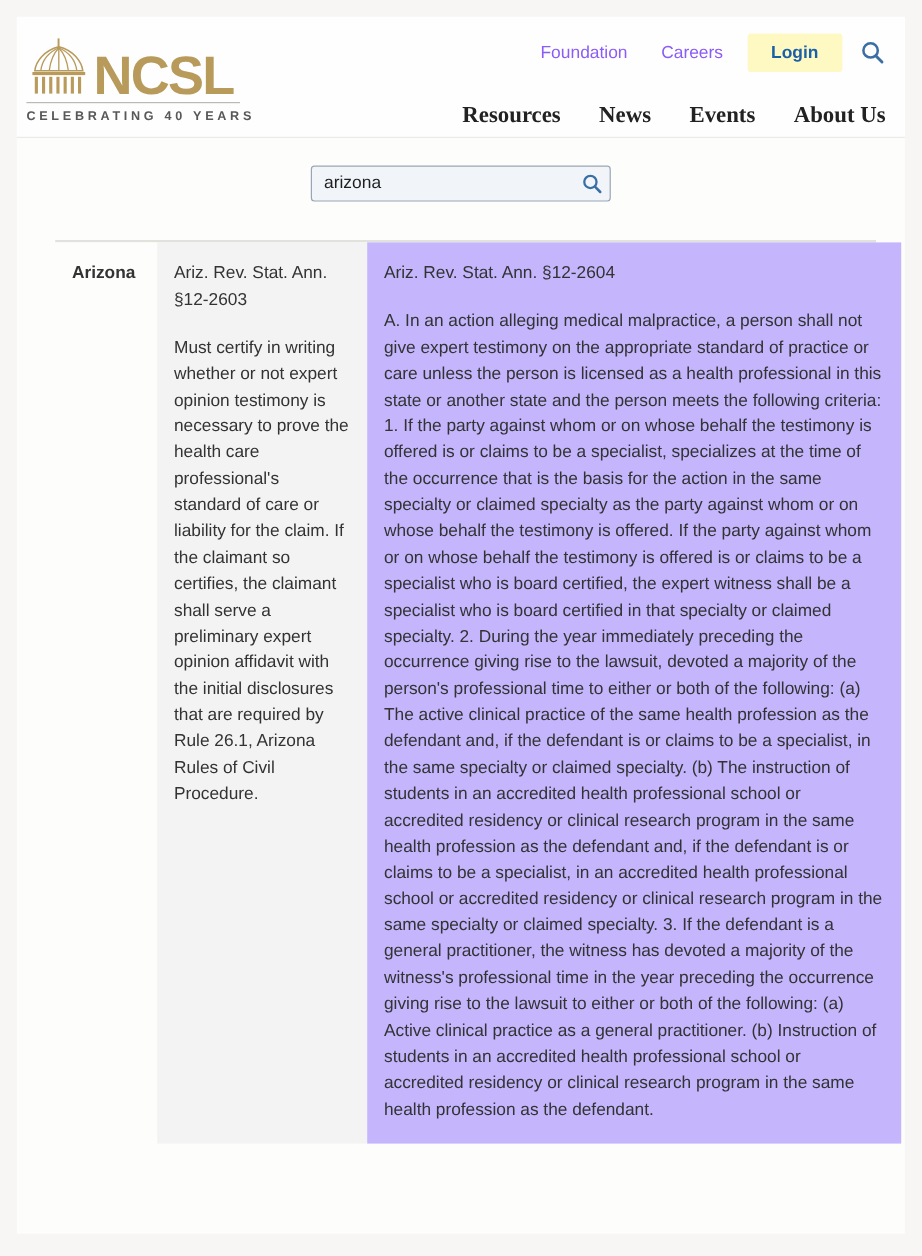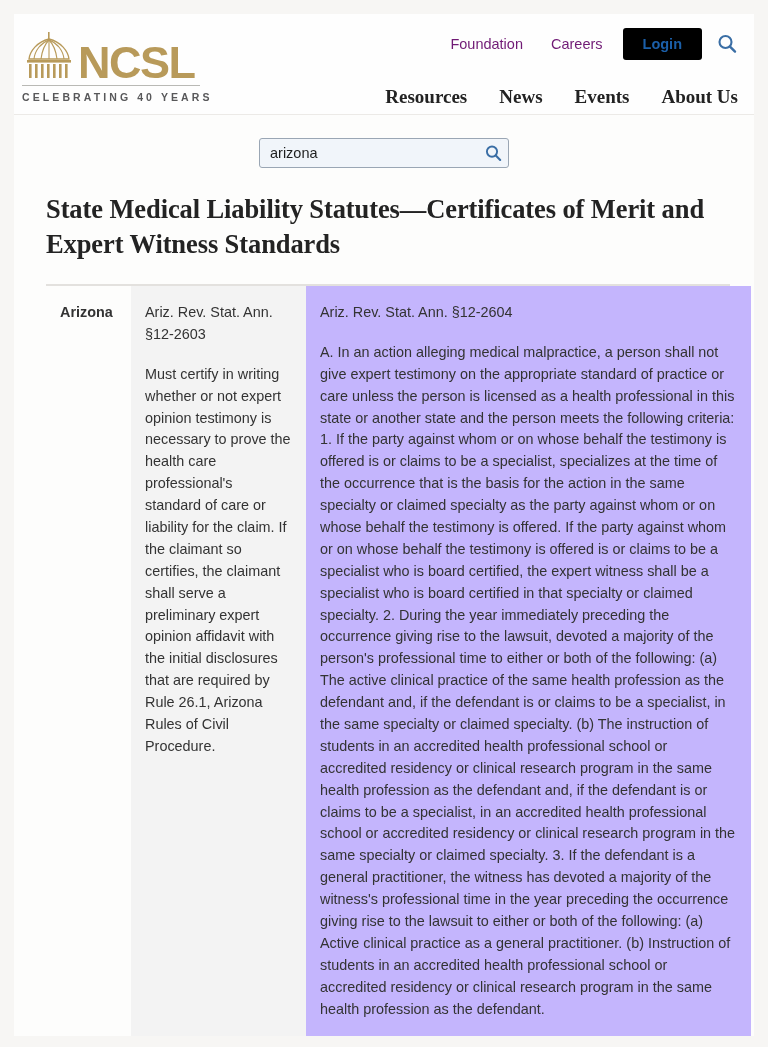--- a/index.html
+++ b/index.html
@@ -77,27 +77,27 @@
   .nav-top {
     position: absolute;
     right: 6px;
     top: 14px;
     display: flex;
     align-items: center;
     gap: 0px;
   }
   .nav-top a.util {
     font-size: 14.5px;
-    color: #701a75;
+    color: #8b5cf6;
     text-decoration: none;
     padding: 7px 14px;
     white-space: nowrap;
   }
   .login-pill {
-    background: #000000;
+    background: #fef9c3;
     color: #1b5fa8;
     font-weight: bold;
     font-size: 14.5px;
     text-decoration: none;
     padding: 8px 20px;
     border-radius: 3px;
     white-space: nowrap;
     margin-left: 6px;
   }
   .header-search-btn {
@@ -299,21 +299,20 @@
             <circle cx="8" cy="7.6" r="5.1" fill="none" stroke="#3a6ea5" stroke-width="1.9"></circle>
             <line x1="11.8" y1="11.5" x2="16.2" y2="16" stroke="#3a6ea5" stroke-width="2.1" stroke-linecap="round"></line>
           </svg>
         </span>
       </button>
     </div>
   </div>
 
   <div class="content">
 
-    <h1 class="page-title">State Medical Liability Statutes—Certificates of Merit and Expert Witness Standards</h1>
 
     <div class="table-rule"></div>
 
     <table class="statute-table">
       <tbody>
         <tr>
           <td class="col-state">Arizona</td>
           <td class="col-cert">
             <p class="cell-p">Ariz. Rev. Stat. Ann. §12-2603</p>
             <p class="cell-p">Must certify in writing whether or not expert opinion testimony is necessary to prove the health care professional's standard of care or liability for the claim. If the claimant so certifies, the claimant shall serve a preliminary expert opinion affidavit with the initial disclosures that are required by Rule 26.1, Arizona Rules of Civil Procedure.</p>

